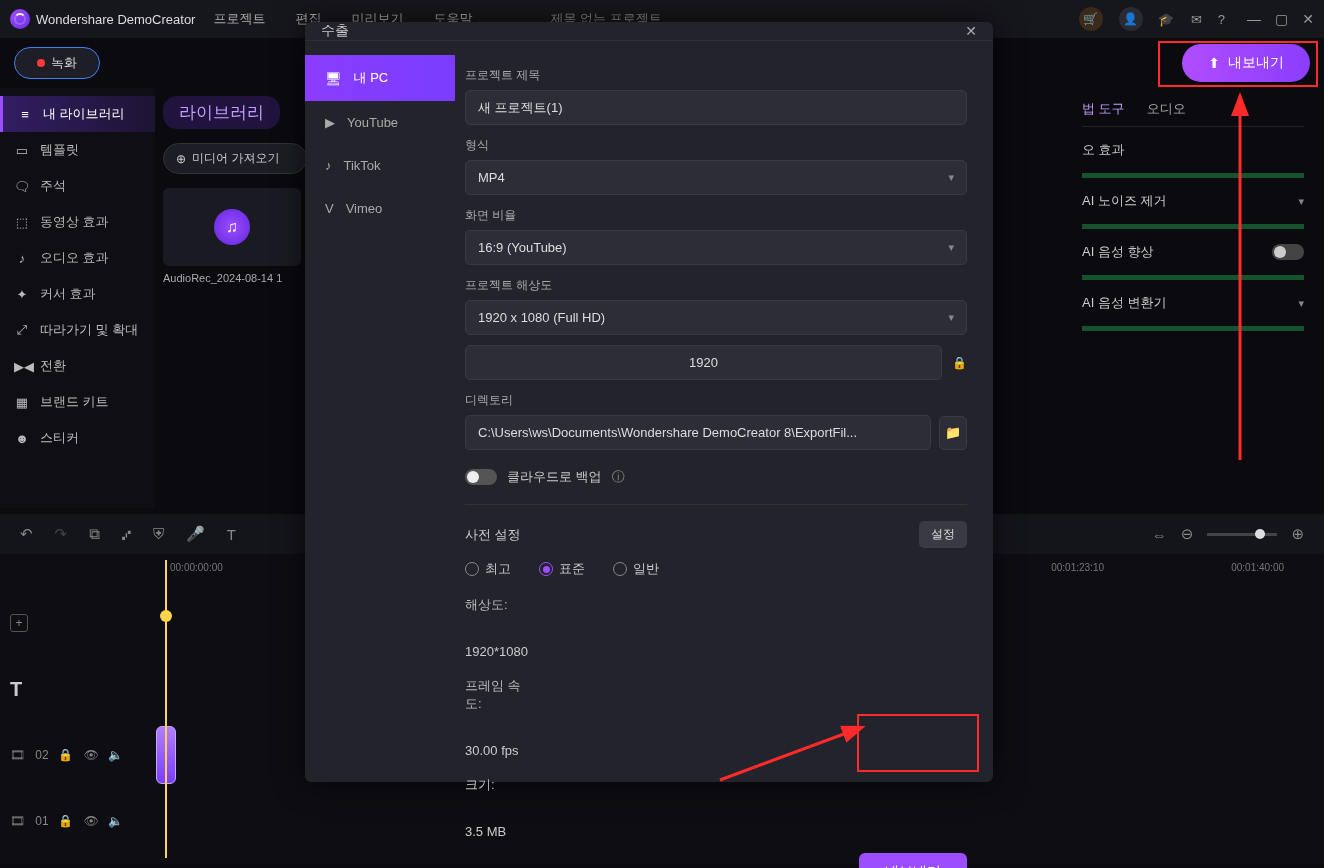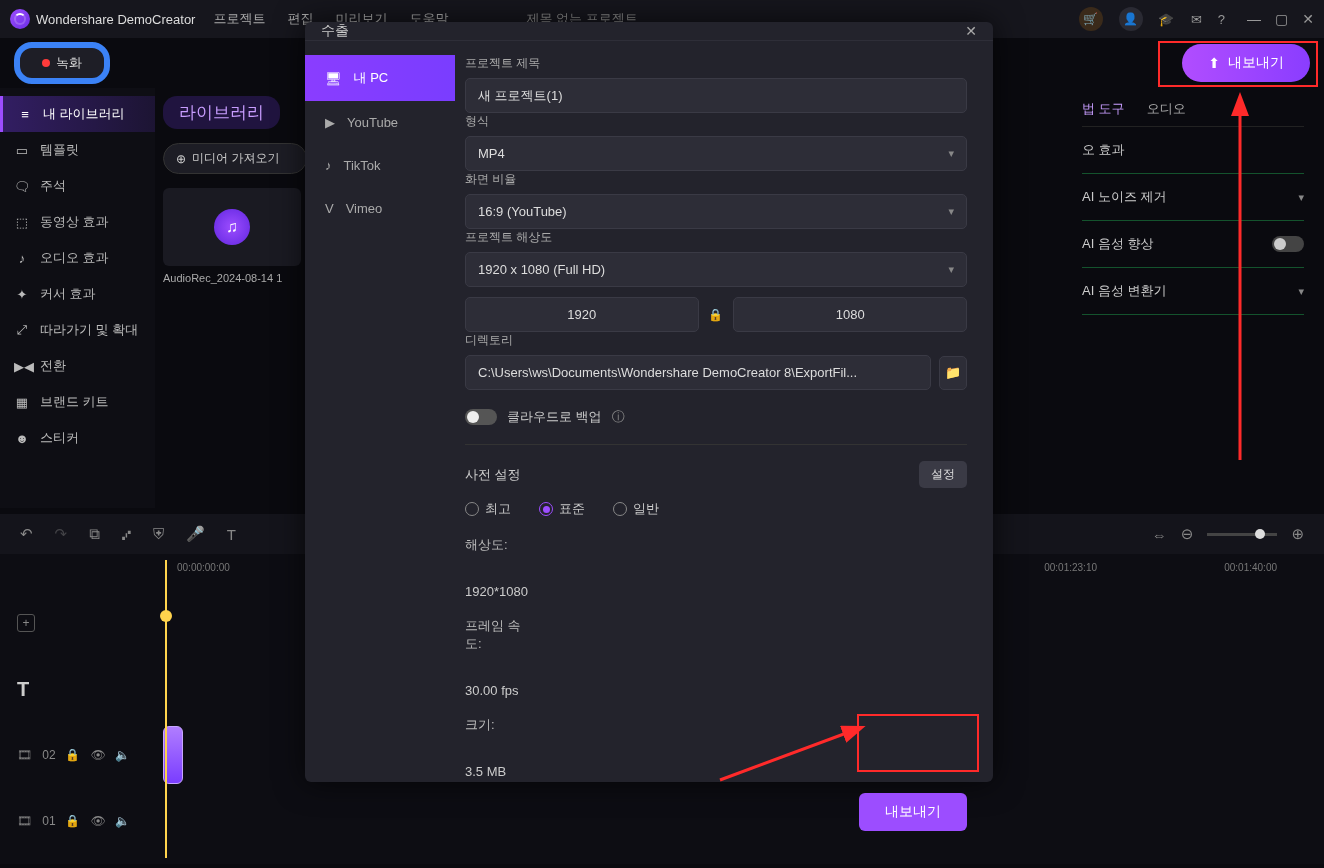--- a/index.html
+++ b/index.html
@@ -3,61 +3,61 @@
 <meta charset="utf-8">
 <style>
 * { margin:0; padding:0; box-sizing:border-box; font-family:"Segoe UI","Malgun Gothic",sans-serif; }
 body { background:#0a0a0f; color:#ccc; width:1324px; height:868px; overflow:hidden; position:relative; }
 
 
 .topbar { height:38px; background:#16161d; display:flex; align-items:center; padding:12px 10px; gap:18px; font-size:13px; color:#aaa; }
 .logo { display:flex; align-items:center; gap:6px; color:#ddd; }
 .logo-icon { width:20px; height:20px; border-radius:50%; background:linear-gradient(135deg,#9c4dff,#6d2ee6); position:relative; }
 .logo-icon::after { content:""; position:absolute; inset:4px; border:2px solid #fff3; border-top-color:#fff; border-radius:50%; }
-.topmenu { display:flex; gap:22px;justify-content:center; }
+.topmenu { display:flex; gap:30px;justify-content:center; }
 .topmenu span { cursor:pointer; }
 .top-right { margin-left:auto; display:flex; align-items:center; gap:16px; color:#999; }
 .ticon { width:24px; height:24px; border-radius:50%; display:flex; align-items:center; justify-content:center; background:#2a2a33; font-size:12px; cursor:pointer; }
 .winctl { display:flex; gap:14px; margin-left:6px; font-size:14px; }
 
 
 .rowbar { height:50px; display:flex; align-items:center; padding:0 14px; }
-.rec-btn { background:#1e1e26; border:6px solid #3b82f6; border-radius:18px; padding:6px 22px; color:#ddd; font-size:13px; display:flex; align-items:center; gap:6px; cursor:pointer; }
+.rec-btn { background:#1e1e26; border:1px solid #3b82f6; border-radius:18px; padding:6px 22px; color:#ddd; font-size:13px; display:flex; align-items:center; gap:6px; cursor:pointer; }
 .rec-dot { width:8px; height:8px; background:#ff3b3b; border-radius:50%; }
 .export-top { margin-left:auto; background:linear-gradient(90deg,#b14dff,#8a3dff); color:#fff; border:none; border-radius:20px; padding:10px 26px; font-size:14px; display:flex; gap:8px; align-items:center; cursor:pointer; }
 .hlbox1 { position:absolute; top:41px; right:6px; width:160px; height:46px; border:2px solid #ff2a2a; pointer-events:none; }
 
 
 .body { display:flex; height:420px; }
 .sidebar { width:155px; background:#0e0e14; padding-top:8px; }
 .side-item { display:flex; align-items:center; gap:10px; padding:9px 14px; font-size:13px; color:#bbb; cursor:pointer; }
 .side-item.active { background:linear-gradient(90deg,#7a3dff55,#7a3dff22); color:#fff; border-left:3px solid #9c4dff; }
 .sicon { width:16px; text-align:center; font-size:13px; }
 .mediacol { width:160px; padding:8px; }
 .tab-lib { background:#7a3dff33; color:#c89dff; border-radius:14px; padding:5px 16px; font-size:17px; display:inline-block; }
 .import-btn { margin-top:14px; background:#1d1d25; border:1px solid #333; border-radius:16px; padding:6px 12px; color:#ccc; font-size:12px; display:flex; gap:6px; align-items:center; cursor:pointer; }
 .thumb { margin-top:14px; width:138px; height:78px; background:#1a1a22; border-radius:6px; display:flex; align-items:center; justify-content:center; }
 .thumb-ic { width:36px; height:36px; border-radius:50%; background:radial-gradient(circle,#9c4dff 0,#6d2ee6 80%); display:flex; align-items:center; justify-content:center; color:#fff; }
 .thumb-cap { font-size:11px; color:#aaa; margin-top:6px; }
 .rightpanel { margin-left:auto; width:262px; padding:12px 20px; font-size:13px; color:#ccc; }
 .rp-tabs { display:flex; gap:22px; color:#aaa; border-bottom:1px solid #222; padding-bottom:8px; }
 .rp-tabs .act { color:#c89dff; }
-.rp-row { display:flex; align-items:center; justify-content:space-between; padding:14px 0; border-bottom:1px solid #14532d; }
+.rp-row { display:flex; align-items:center; justify-content:space-between; padding:14px 0; border-bottom:5px solid #14532d; }
 .chev { color:#888; font-size:11px; }
 .toggle { width:32px; height:16px; background:#444; border-radius:8px; position:relative; }
 .toggle::after { content:""; width:12px; height:12px; background:#ccc; border-radius:50%; position:absolute; top:2px; left:2px; }
 
 
 .toolbar { height:40px; background:#14141b; margin-top:6px; display:flex; align-items:center; padding:0 20px; gap:22px; color:#888; font-size:15px; }
 .toolbar .sp { margin-left:auto; display:flex; gap:14px; align-items:center; }
 .slider { width:70px; height:3px; background:#444; position:relative; }
 .slider::after{content:"";width:10px;height:10px;background:#ddd;border-radius:50%;position:absolute;top:-4px;left:48px;}
 
 
-.timeline { background:#0d0d13; height:310px; padding:8px 17px; position:relative; }
+.timeline { background:#0d0d13; height:310px; padding:8px 10px; position:relative; }
 .tl-head { position:relative; height:28px; font-size:10px; color:#777; }
 .tl-head .t0 { position:absolute; left:160px; }
 .tl-head .t1 { position:absolute; right:210px; }
 .tl-head .t2 { position:absolute; right:30px; }
 .trackrow { height:66px; display:flex; align-items:center; gap:10px; }
 .trk-add { width:18px; height:18px; border:1px solid #555; color:#888; font-size:12px; display:flex; align-items:center; justify-content:center; border-radius:3px; }
 .trk-lbl { width:130px; display:flex; gap:10px; align-items:center; color:#888; font-size:12px; }
 .clip { width:20px; height:58px; background:linear-gradient(#b07dff,#7a3dff); border-radius:6px; border:1px solid #c7a6ff; }
 .playhead { position:absolute; left:165px; top:6px; bottom:6px; width:2px; background:#ffd34d; }
 .ph-dot { width:12px; height:12px; background:#ffd34d; border-radius:50%; position:absolute; left:-5px; top:50px; }
@@ -65,21 +65,21 @@
 
 
 .modal { position:absolute; left:305px; top:22px; width:688px; height:760px; background:#23232c; border-radius:6px; box-shadow:0 0 30px #000a; display:flex; flex-direction:column; }
 .mhead { height:42px; display:flex; align-items:center; padding:0 16px; color:#ccc; font-size:14px; border-bottom:1px solid #2e2e38; }
 .mhead .x { margin-left:auto; cursor:pointer; color:#aaa; }
 .mbody { flex:1; display:flex; }
 .mtabs { width:150px; padding-top:14px; }
 .mtab { display:flex; gap:12px; align-items:center; padding:14px 20px; color:#aaa; font-size:13px; cursor:pointer; }
 .mtab.active { background:linear-gradient(90deg,#8a3dff,#7a3dff); color:#fff; border-radius:0; }
 .mform { flex:1; padding:14px 26px 14px 10px; font-size:13px; color:#ccc; overflow:hidden; }
-.lbl { font-size:12px; color:#aaa; margin-top:0; margin-bottom:6px; }
+.lbl { font-size:12px; color:#aaa; margin-top:12px; margin-bottom:6px; }
 .tinput, .sel { width:100%; background:#2d2d37; border:1px solid #3a3a45; border-radius:5px; padding:9px 12px; color:#ddd; font-size:13px; }
 .sel { display:flex; justify-content:space-between; align-items:center; cursor:pointer; }
 .dimrow { display:flex; gap:10px; align-items:center; margin-top:10px; }
 .dimrow .tinput { text-align:center; }
 .lock { color:#888; font-size:12px; }
 .dirrow { display:flex; gap:8px; align-items:center; }
 .fold { width:28px; height:34px; background:#2d2d37; border:1px solid #3a3a45; border-radius:5px; display:flex; align-items:center; justify-content:center; cursor:pointer; color:#aaa; }
 .cloudrow { display:flex; gap:10px; align-items:center; margin-top:18px; padding-bottom:18px; border-bottom:1px solid #333; }
 .switch { width:32px; height:16px; background:#555; border-radius:8px; position:relative; cursor:pointer; }
 .switch::after{content:"";width:12px;height:12px;background:#eee;border-radius:50%;position:absolute;top:2px;left:2px;}
@@ -312,21 +312,20 @@
           <span class="chev">▾</span>
         </div>
       <div class="lbl">프로젝트 해상도</div>
       <div class="sel">
           <span>1920 x 1080 (Full HD)</span>
           <span class="chev">▾</span>
         </div>
       <div class="dimrow">
         <input class="tinput" value="1920" style="">
         <span class="lock">🔒</span>
-        <input class="tinput" value="1080" style="">
       </div>
       <div class="lbl">디렉토리</div>
       <div class="dirrow">
         <input class="tinput" style="flex: 1 1 0%;" value="C:\Users\ws\Documents\Wondershare DemoCreator 8\ExportFil...">
         <div class="fold">
             <span>📁</span>
           </div>
       </div>
       <div class="cloudrow">
         <div class="switch"></div>

